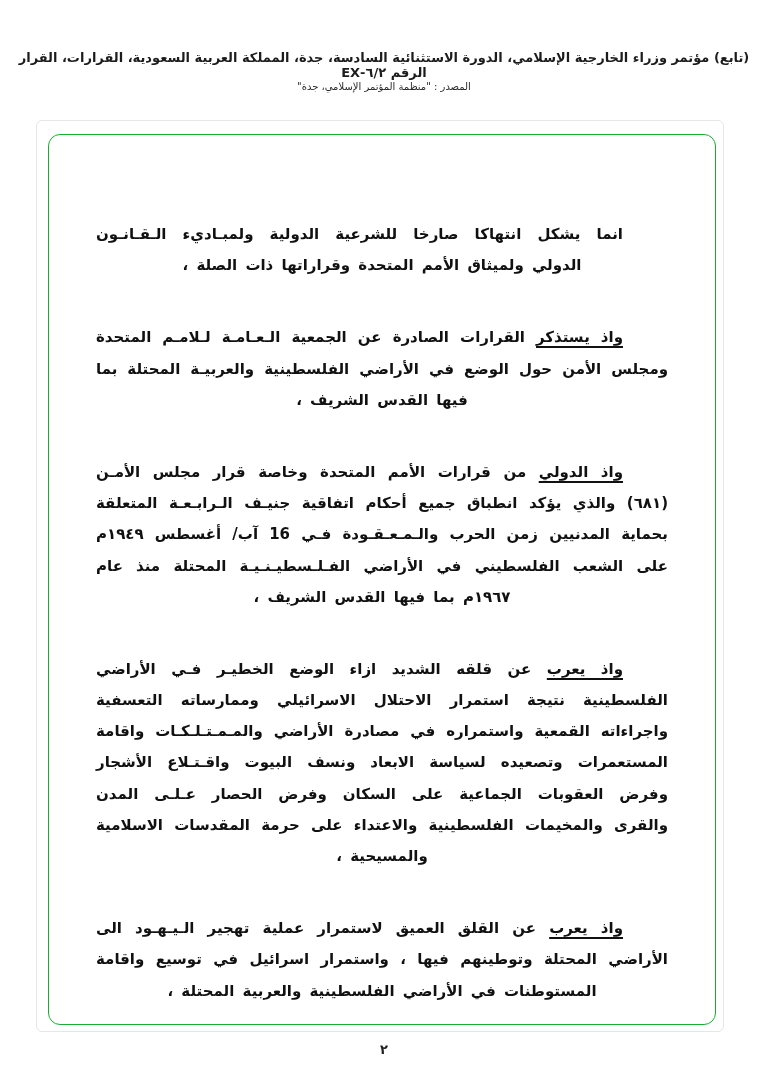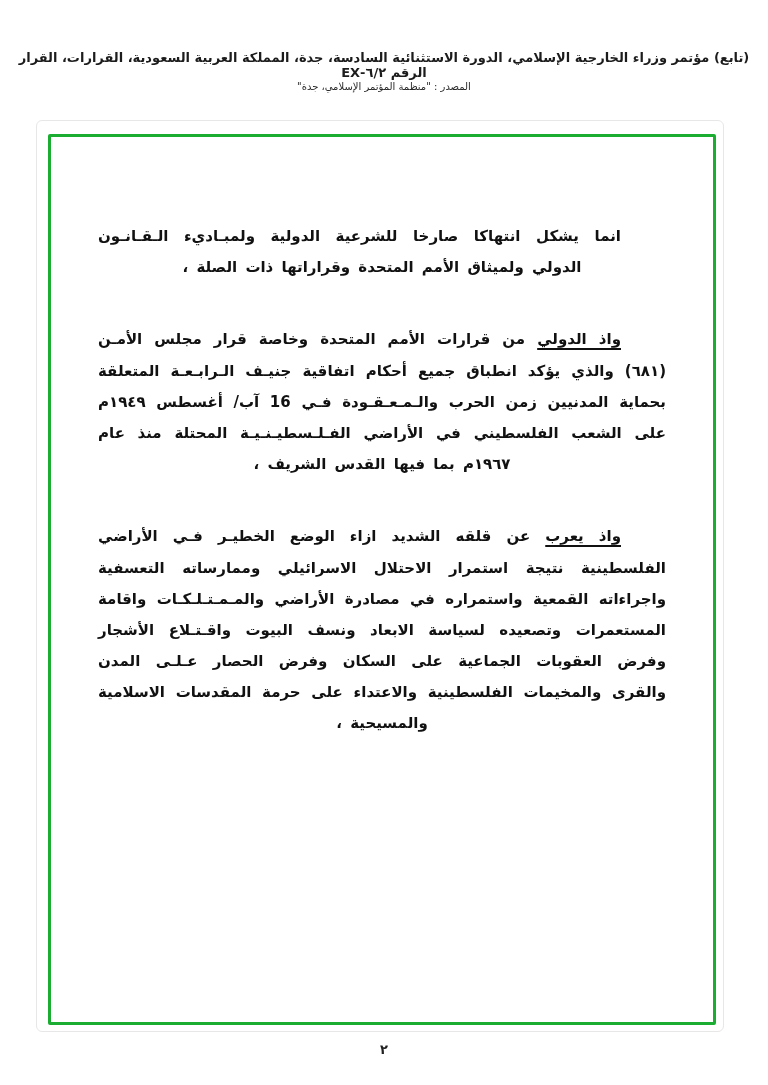--- a/index.html
+++ b/index.html
@@ -50,22 +50,22 @@
     border-radius: 6px;
     box-sizing: border-box;
   }
   .green-frame {
     position: absolute;
     left: 48px;
     top: 134px;
     width: 668px;
     height: 891px;
     box-sizing: border-box;
-    border: 3px solid #14532d;
-    border-radius: 2px;
+    border: 1px solid #14532d;
+    border-radius: 12px;
     background: #ffffff;
     padding: 84px 47px 0 47px;
     overflow: hidden;
   }
   .doc-text {
     direction: rtl;
     text-align: justify;
     text-align-last: center;
     color: #111111;
     font-size: 15px;
@@ -105,30 +105,38 @@
   <div class="scan-outline"></div>
 
   <div class="green-frame" style="border-color: rgb(26, 173, 49);">
     <div class="doc-text">
 
       <p>
         <span class="lead-phrase"></span>
         <span>انما يشكل انتهاكا صارخا للشرعية الدولية ولمبـاديء الـقـانـون الدولي ولميثاق الأمم المتحدة وقراراتها ذات الصلة ،</span>
       </p>
 
+      <p>
+        <span class="lead-phrase">واذ يستذكر</span>
+        <span>القرارات الصادرة عن الجمعية الـعـامـة لـلامـم المتحدة ومجلس الأمن حول الوضع في الأراضي الفلسطينية والعربيـة المحتلة بما فيها القدس الشريف ،</span>
+      </p>
 
       <p>
         <span class="lead-phrase">واذ الدولي</span>
         <span>من قرارات الأمم المتحدة وخاصة قرار مجلس الأمـن (٦٨١) والذي يؤكد انطباق جميع أحكام اتفاقية جنيـف الـرابـعـة المتعلقة بحماية المدنيين زمن الحرب والـمـعـقـودة فـي 16 آب/ أغسطس ١٩٤٩م على الشعب الفلسطيني في الأراضي الفـلـسطيـنـيـة المحتلة منذ عام ١٩٦٧م بما فيها القدس الشريف ،</span>
       </p>
 
       <p>
         <span class="lead-phrase">واذ يعرب</span>
         <span>عن قلقه الشديد ازاء الوضع الخطيـر فـي الأراضي الفلسطينية نتيجة استمرار الاحتلال الاسرائيلي وممارساته التعسفية واجراءاته القمعية واستمراره في مصادرة الأراضي والمـمـتـلـكـات واقامة المستعمرات وتصعيده لسياسة الابعاد ونسف البيوت واقـتـلاع الأشجار وفرض العقوبات الجماعية على السكان وفرض الحصار عـلـى المدن والقرى والمخيمات الفلسطينية والاعتداء على حرمة المقدسات الاسلامية والمسيحية ،</span>
       </p>
 
+      <p>
+        <span class="lead-phrase">واذ يعرب</span>
+        <span>عن القلق العميق لاستمرار عملية تهجير الـيـهـود الى الأراضي المحتلة وتوطينهم فيها ، واستمرار اسرائيل في توسيع واقامة المستوطنات في الأراضي الفلسطينية والعربية المحتلة ،</span>
+      </p>
 
     </div>
   </div>
 
   <div class="page-number">٢</div>
 
 </div>
 
 </body></html>

